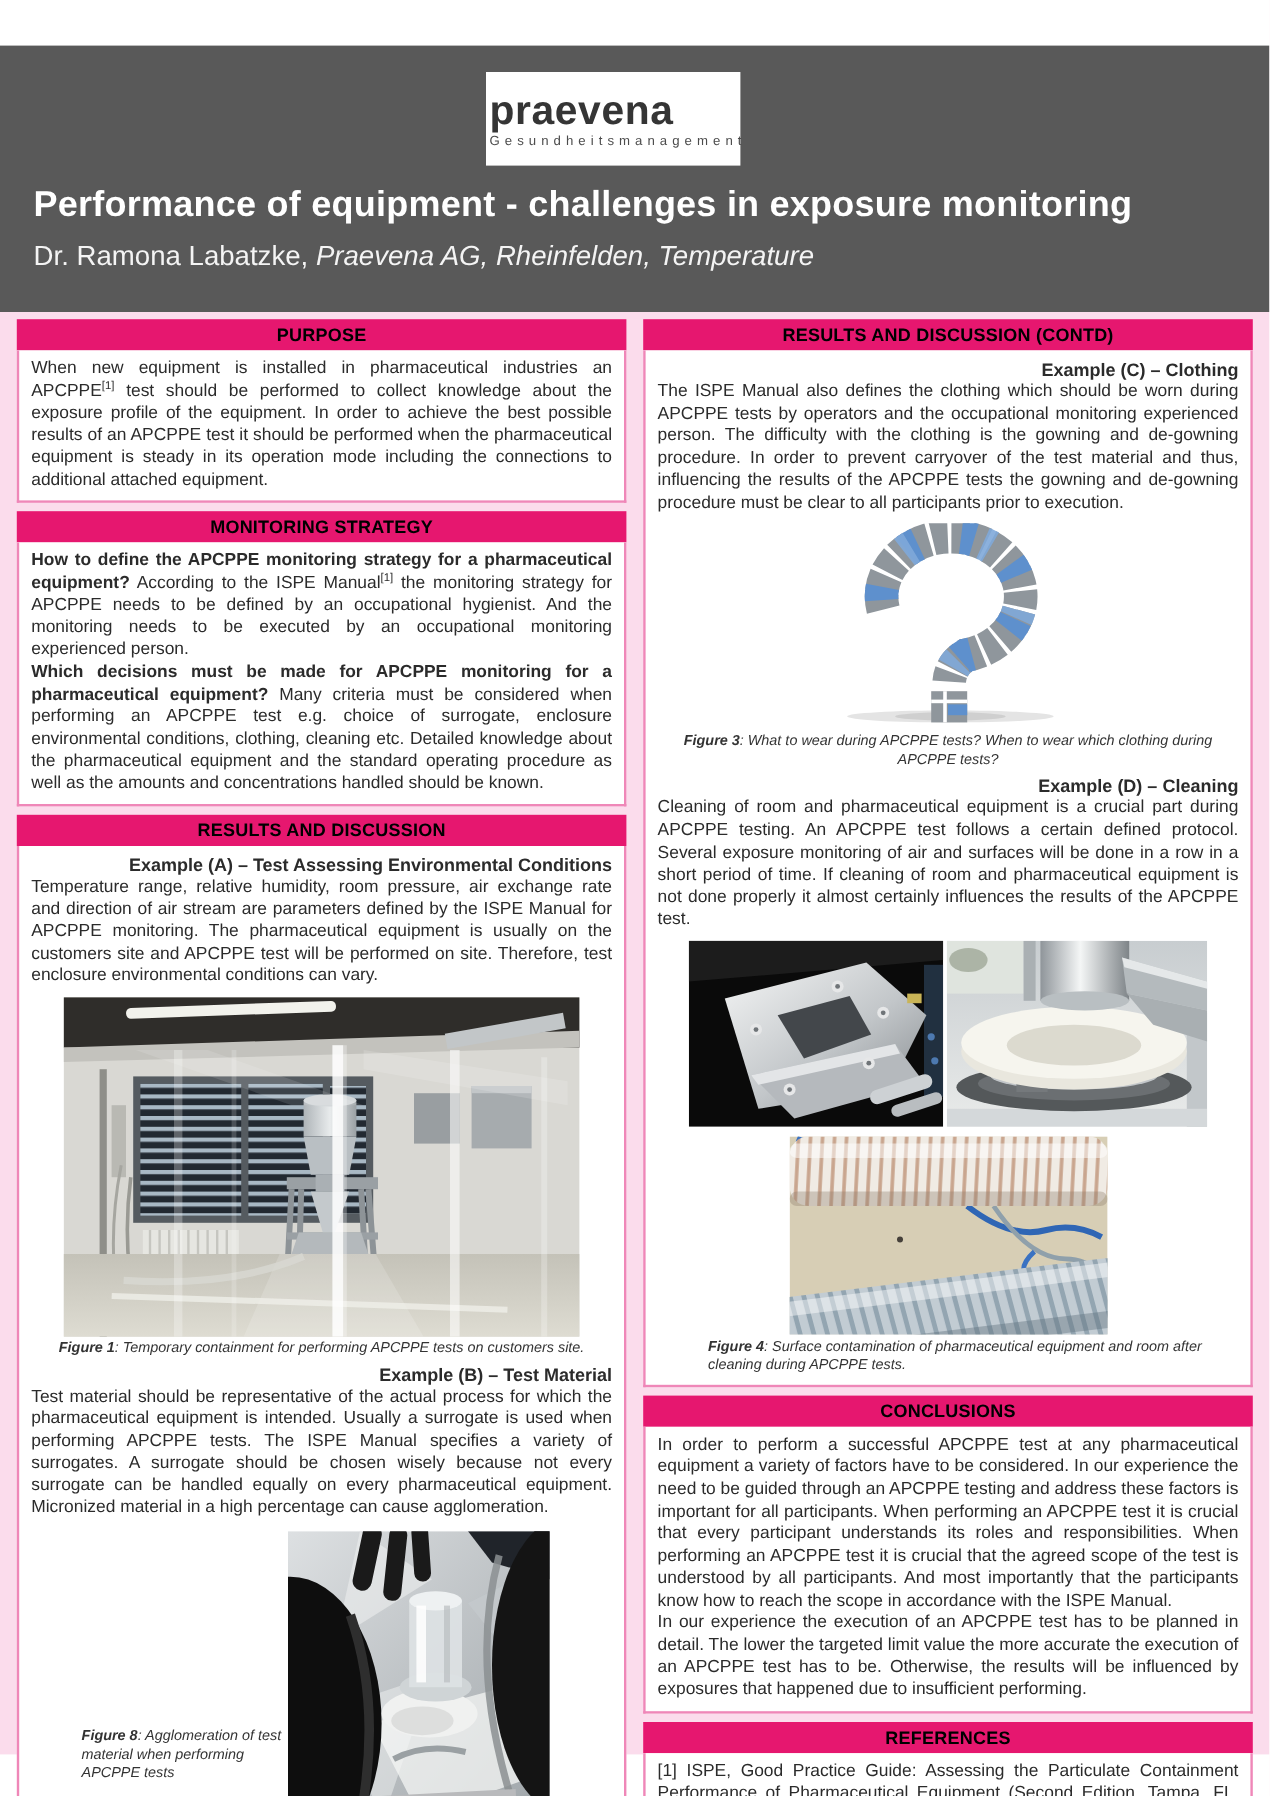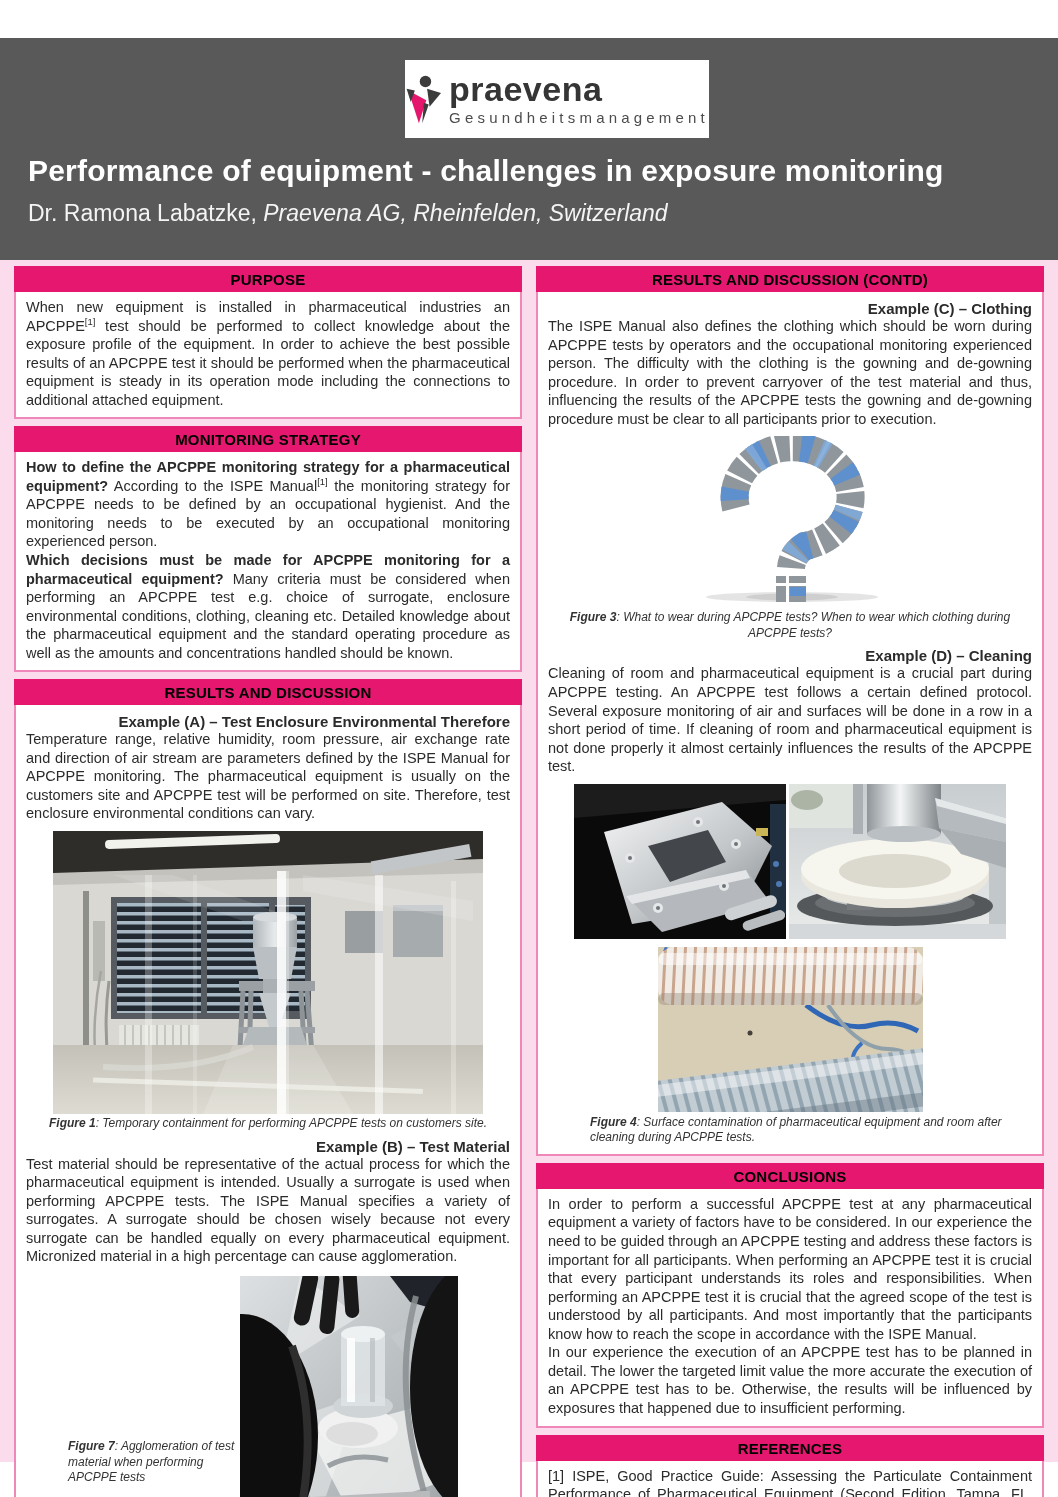--- a/index.html
+++ b/index.html
@@ -1,24 +1,24 @@
 <!DOCTYPE html>
 <html><head>
 <meta charset="utf-8">
 <style>
   html,body{margin:0;padding:0;background:#ffffff;}
   .poster{position:relative;width:1058px;height:1497px;background:#ffffff;overflow:hidden;
           font-family:"Liberation Sans",sans-serif;color:#2b2b2b;}
   
   .masthead{position:absolute;left:0;top:38px;width:1058px;height:222px;background:#595959;}
-  .logo-box{position:absolute;left:405px;top:22px;width:304px;height:78px;background:#ffffff;
+  .logo-box{position:absolute;left:405px;top:22px;width:212px;height:78px;background:#ffffff;
             display:flex;align-items:center;justify-content:center;gap:8px;}
   .logo-txt{display:flex;flex-direction:column;align-items:flex-start;}
   .brand{font-size:34px;font-weight:bold;color:#353535;line-height:1;letter-spacing:.5px;}
-  .tagline{font-size:15px;letter-spacing:4.2px;color:#4c4c4c;margin-top:3px;}
+  .tagline{font-size:11px;letter-spacing:4.2px;color:#4c4c4c;margin-top:3px;}
   .poster-title{position:absolute;left:28px;top:116px;margin:0;font-size:30px;font-weight:bold;color:#ffffff;letter-spacing:.2px;}
   .poster-authors{position:absolute;left:28px;top:162px;margin:0;font-size:23px;color:#f4f4f4;font-weight:400;}
   .poster-authors em{font-style:italic;}
   
   .pink-field{position:absolute;left:0;top:260px;width:1058px;height:1202px;background:#fbdcec;}
   .columns{display:flex;gap:14px;padding:6px 14px 0 14px;}
   .col{width:508px;display:flex;flex-direction:column;}
   section{margin-bottom:7px;}
   .bar{background:#e6176f;color:#000000;font-weight:bold;font-size:15px;text-align:center;
        padding:5px 0 4px 0;letter-spacing:.2px;}
@@ -50,21 +50,21 @@
         <polygon points="2,16 12,18 7,32" fill="#3c3c3c"></polygon>
         <polygon points="27,16 44,21 30,38" fill="#3c3c3c"></polygon>
         <polygon points="23,33 29,35 21,58" fill="#3c3c3c"></polygon>
       </svg>
       <div class="logo-txt">
         <div class="brand">praevena</div>
         <div class="tagline">Gesundheitsmanagement</div>
       </div>
     </div>
     <h1 class="poster-title">Performance of equipment - challenges in exposure monitoring</h1>
-    <p class="poster-authors"><span>Dr. Ramona Labatzke, </span><em>Praevena AG, Rheinfelden, Switzerland</em></p>
+    <p class="poster-authors"><span>Dr. Ramona Labatzke, </span><em>Praevena AG, Rheinfelden, Temperature</em></p>
   </header>
 
   <div class="pink-field">
     <div class="columns">
 
       <div class="col">
 
         <section>
           <div class="bar">PURPOSE</div>
           <div class="box">
@@ -75,21 +75,21 @@
         <section>
           <div class="bar">MONITORING STRATEGY</div>
           <div class="box">
             <p class="just"><b>How to define the APCPPE monitoring strategy for a pharmaceutical equipment?</b><span> According to the ISPE Manual</span><sup>[1]</sup><span> the monitoring strategy for APCPPE needs to be defined by an occupational hygienist. And the monitoring needs to be executed by an occupational monitoring experienced person.</span><br><b>Which decisions must be made for APCPPE monitoring for a pharmaceutical equipment?</b><span> Many criteria must be considered when performing an APCPPE test e.g. choice of surrogate, enclosure environmental conditions, clothing, cleaning etc. Detailed knowledge about the pharmaceutical equipment and the standard operating procedure as well as the amounts and concentrations handled should be known.</span></p>
           </div>
         </section>
 
         <section>
           <div class="bar">RESULTS AND DISCUSSION</div>
           <div class="box">
-            <p class="ex-title">Example (A) – Test Enclosure Environmental Therefore</p>
+            <p class="ex-title">Example (A) – Test Assessing Environmental Conditions</p>
             <p class="just">Temperature range, relative humidity, room pressure, air exchange rate and direction of air stream are parameters defined by the ISPE Manual for APCPPE monitoring. The pharmaceutical equipment is usually on the customers site and APCPPE test will be performed on site. Therefore, test enclosure environmental conditions can vary.</p>
 
             <div class="figwrap">
               <svg viewBox="0 0 430 283" width="430" height="283">
                 <defs>
                   <linearGradient id="f1floor" x1="0" y1="0" x2="0" y2="1">
                       <stop offset="0" stop-color="#c4c2b8"></stop>
                       <stop offset="1" stop-color="#dedcd2"></stop>
                     </linearGradient>
                   <linearGradient id="f1metal" x1="0" y1="0" x2="1" y2="0">
@@ -144,21 +144,21 @@
                   <polygon points="250,44 420,70 420,90 250,60" opacity=".15"></polygon>
                 </g>
               </svg>
             </div>
             <div class="caption cap-center"><span class="cap-label">Figure 1</span><span>: Temporary containment for performing APCPPE tests on customers site.</span></div>
 
             <p class="ex-title">Example (B) – Test Material</p>
             <p class="just">Test material should be representative of the actual process for which the pharmaceutical equipment is intended. Usually a surrogate is used when performing APCPPE tests. The ISPE Manual specifies a variety of surrogates. A surrogate should be chosen wisely because not every surrogate can be handled equally on every pharmaceutical equipment. Micronized material in a high percentage can cause agglomeration.</p>
 
             <div class="fig2-row">
-              <div class="caption fig2-cap"><span class="cap-label">Figure 7</span><span>: Agglomeration of test material when performing APCPPE tests</span></div>
+              <div class="caption fig2-cap"><span class="cap-label">Figure 8</span><span>: Agglomeration of test material when performing APCPPE tests</span></div>
               <svg viewBox="0 0 218 238" width="218" height="238">
                 <defs>
                     <linearGradient id="f2bg" x1="0" y1="0" x2="1" y2="1">
                       <stop offset="0" stop-color="#dde0e2"></stop>
                       <stop offset="1" stop-color="#9fa5a9"></stop>
                     </linearGradient>
                   </defs>
                 <rect width="218" height="238" fill="url(#f2bg)"></rect>
                 <polygon points="60,0 120,40 40,90" fill="#eceeef" opacity=".6"></polygon>
                 <polygon points="150,60 210,30 190,110" fill="#c6cbce" opacity=".6"></polygon>

